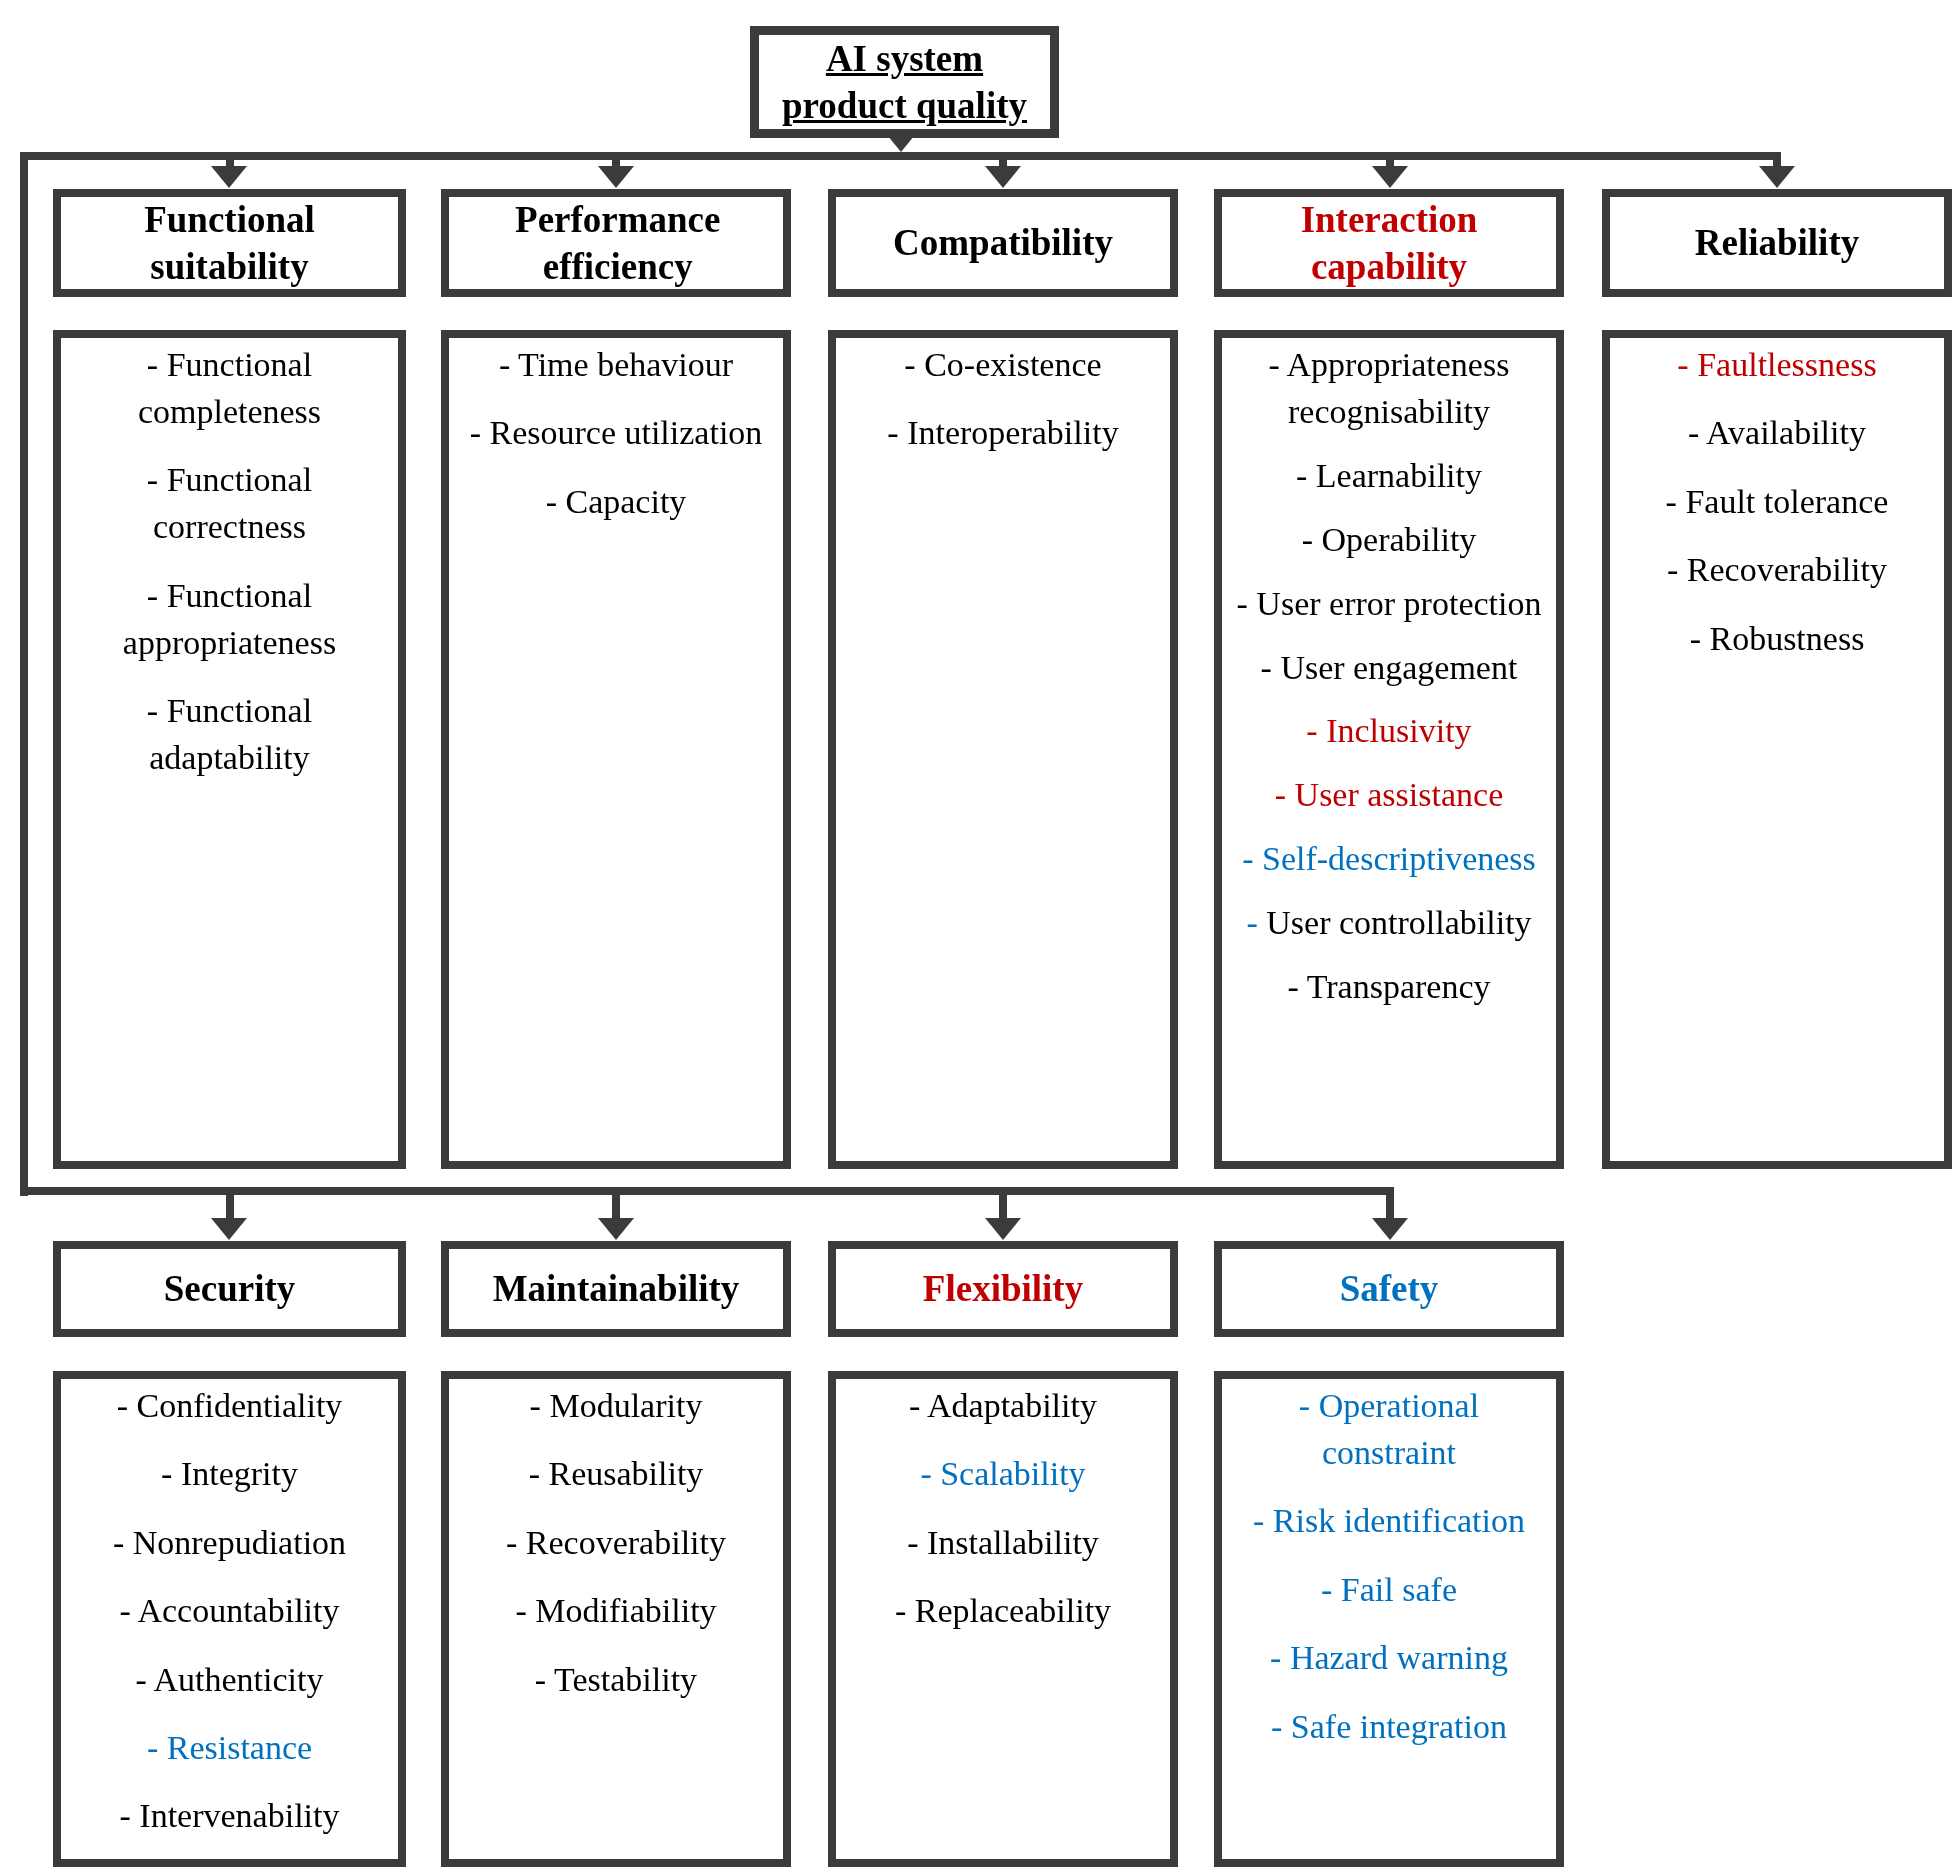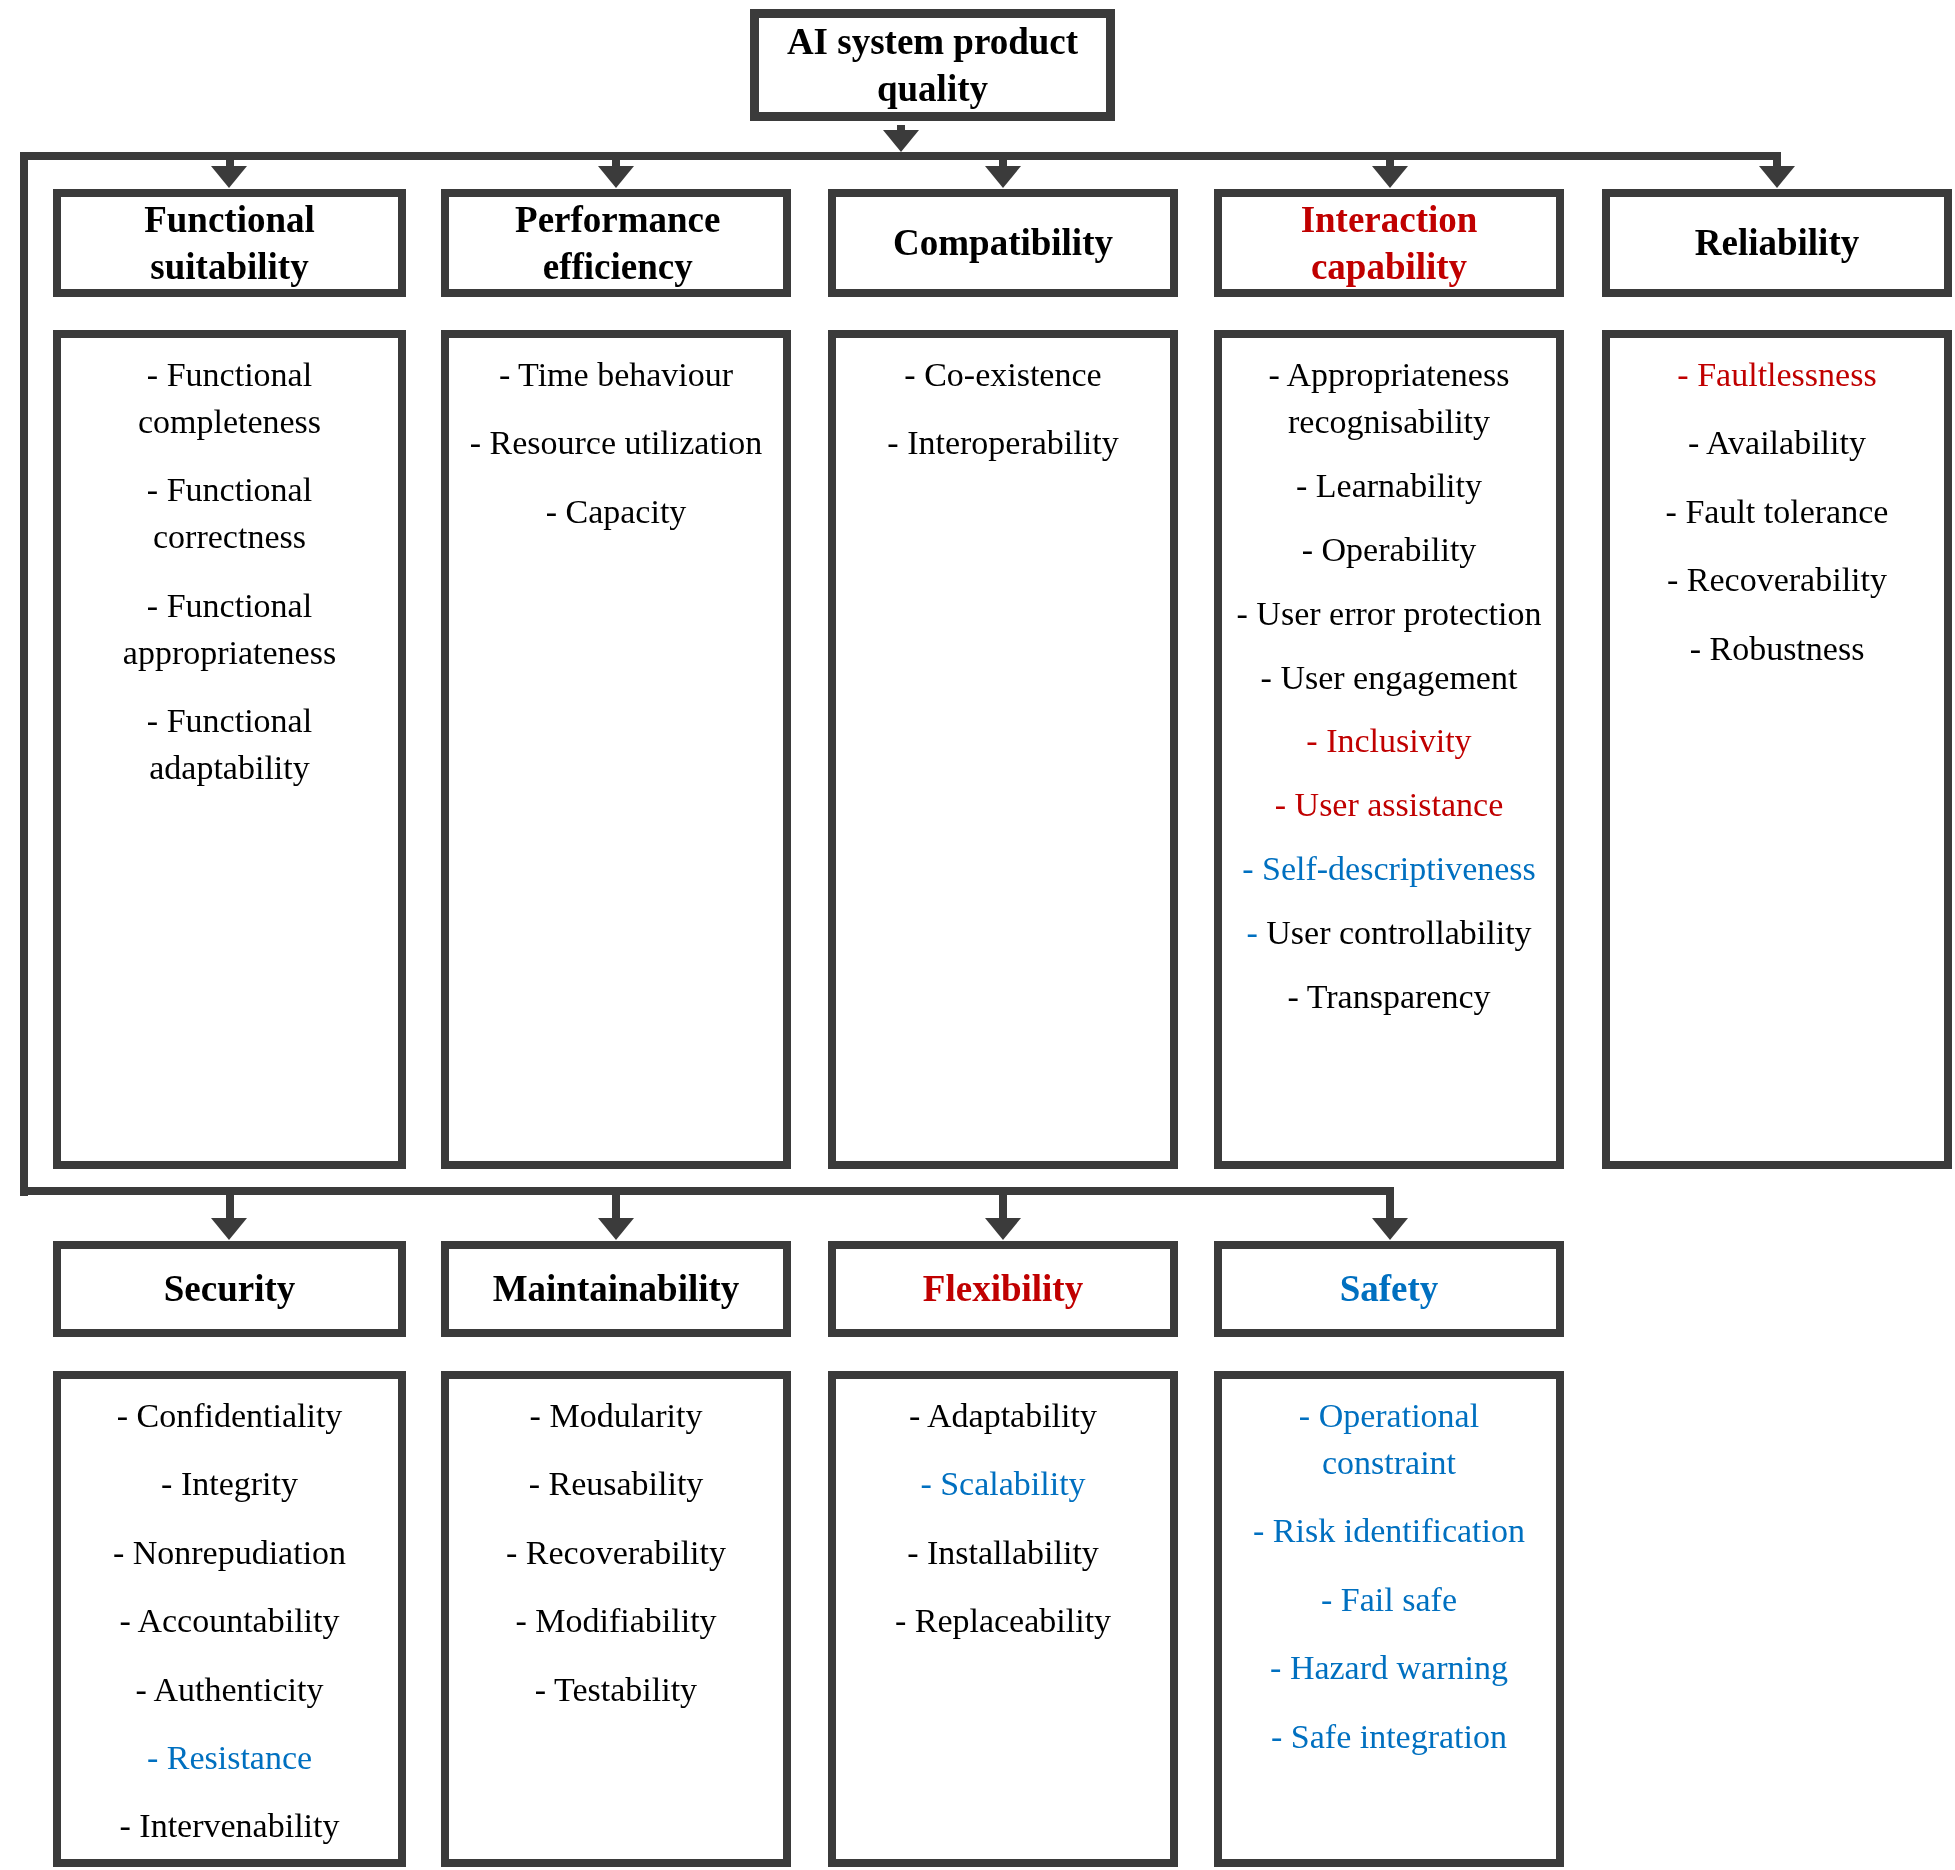--- a/index.html
+++ b/index.html
@@ -42,21 +42,21 @@
     font-weight: bold;
     font-size: 37px;
     line-height: 1.28;
     padding: 0 4.5px;
     z-index: 3;
   }
   .body-box {
     text-align: center;
     font-size: 34px;
     line-height: 1.38;
-    padding: 14px 8px;
+    padding: 4px 8px;
     z-index: 3;
   }
   .body-box p.item {
     margin: 0 0 21.5px 0;
   }
   .body-box.tight p.item {
     margin: 0 0 17px 0;
   }
   .body-box p.item:last-child {
     margin-bottom: 0;
@@ -75,21 +75,21 @@
     border-right: 18px solid transparent;
     border-top: 22.6px solid #3b3b3b;
     z-index: 2;
   }
 </style>
 </head>
 <body>
 
 <div id="diagram">
 
-  <div id="root-box" class="box" style="left:750px; top:9px; width:365px; height:112px;">
+  <div id="root-box" class="box" style="left:750px; top:26px; width:309px; height:112px;text-decoration:underline;">
     <span>AI system product quality</span>
   </div>
 
   <div class="connector" style="left:897px; top:125px; width:8px; height:9px;"></div>
   <div class="arrowhead" style="left:883px; top:130px;"></div>
 
   <div class="connector" style="left:20px; top:152px; width:1761px; height:8px;"></div>
 
   <div class="connector" style="left:20px; top:152px; width:8px; height:1044px;"></div>
 

